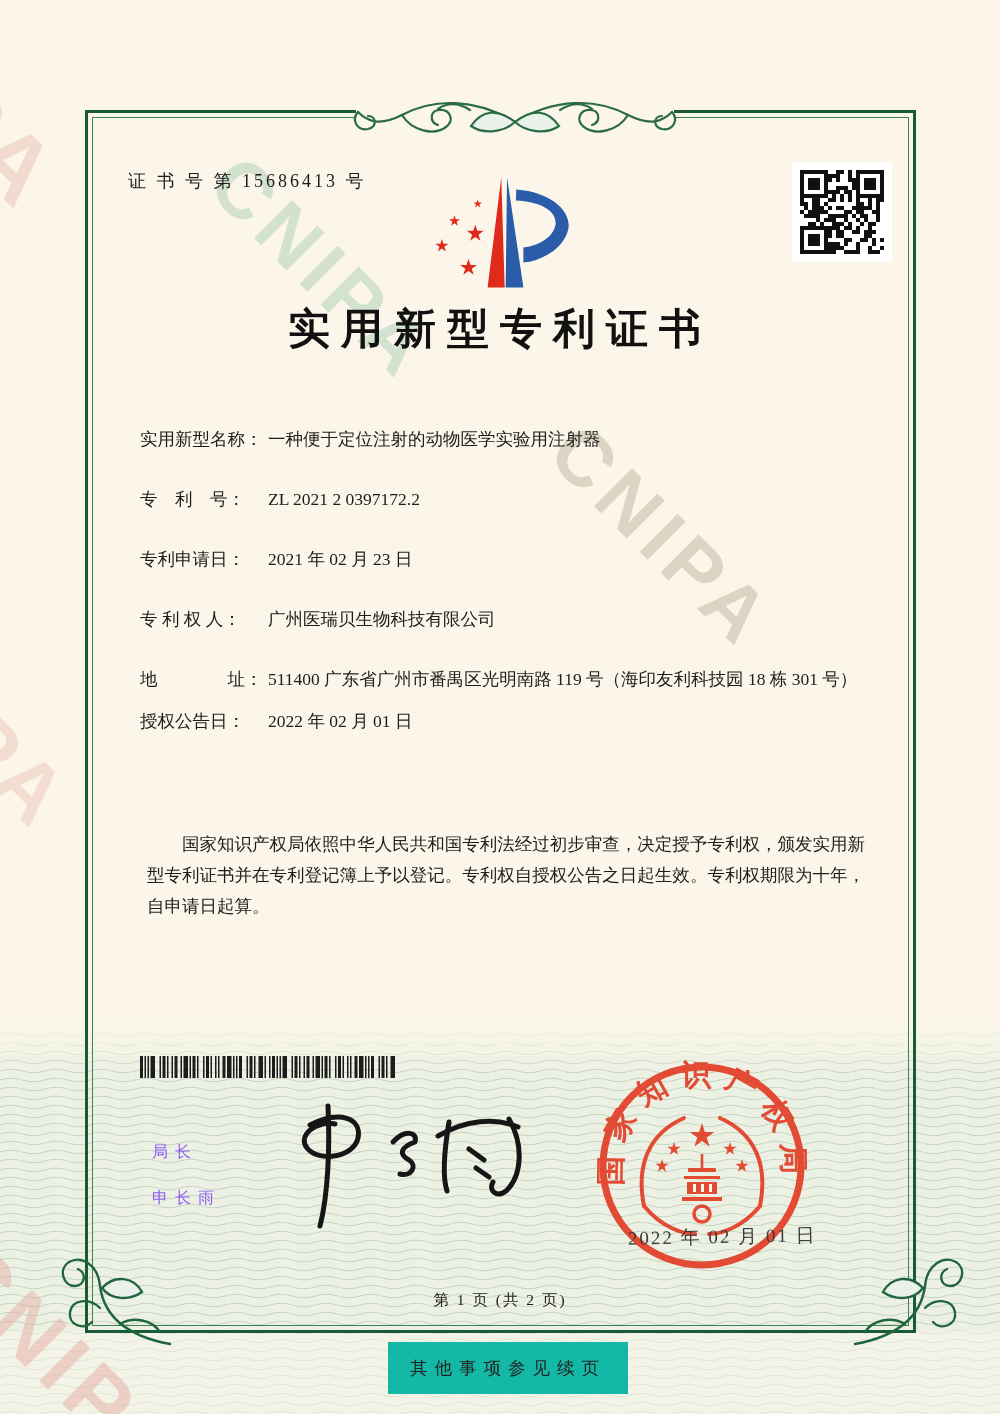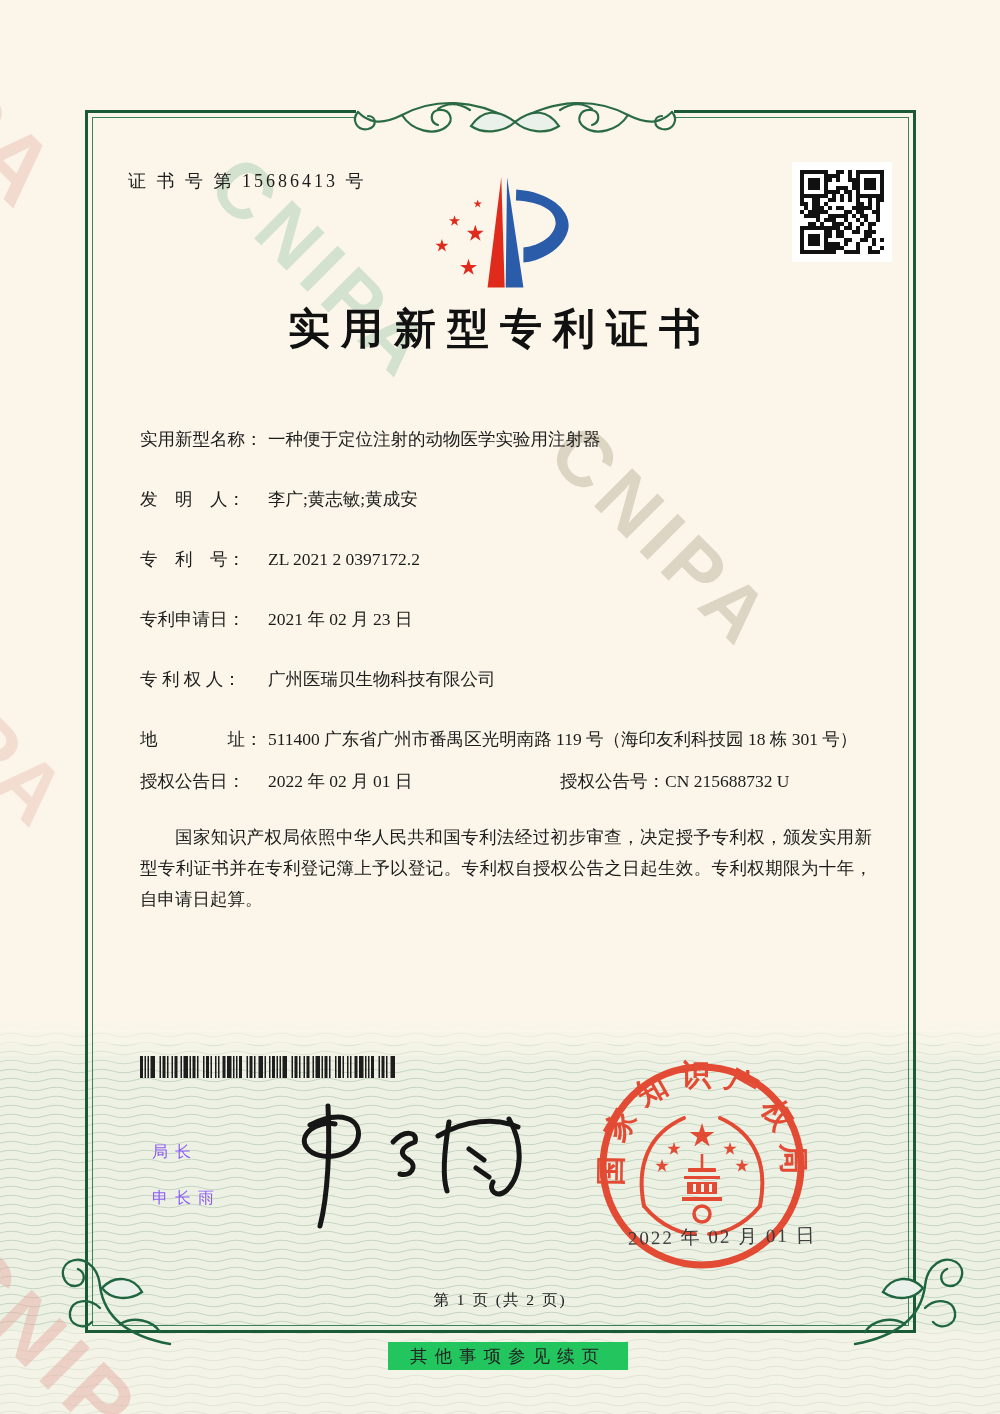--- a/index.html
+++ b/index.html
@@ -30,28 +30,28 @@
   
   .fields{left:140px;top:424px;width:732px;font-size:17.5px;line-height:30px}
   .row{display:flex;margin-bottom:30px}
   .row.address{margin-bottom:12px}
   .row .lbl{flex:0 0 128px;white-space:pre}
   .row .val{flex:1}
   .grant-right{position:absolute;left:420px;top:0;white-space:nowrap}
   .row.grant{position:relative}
   
   .paras{left:140px;top:822px;width:732px;font-size:17.5px;line-height:31px;text-align:justify}
-  .paras p{margin:0;text-indent:2em}
+  .paras p{margin:7px;text-indent:2em}
   
   .officer{left:152px;font-size:16px;letter-spacing:7px;color:#8b5cf6}
   .officer.t1{top:1142px}
   .officer.t2{top:1188px}
   .seal-date{left:628px;top:1224px;font-size:19px;letter-spacing:2px;color:#3c3c3c;transform:rotate(-1deg)}
   .page-info{left:25px;top:1290px;width:950px;text-align:center;font-size:15.5px;letter-spacing:2px}
-  .note-box{left:388px;top:1342px;width:240px;height:28px;background:#22c55e;
+  .note-box{left:388px;top:1342px;width:240px;height:52px;background:#14b8a6;
             display:flex;align-items:center;justify-content:center;
             font-size:17.5px;letter-spacing:7px;color:#222}
 </style>
 </head>
 <body>
 
 <svg id="waves" class="abs" style="left:0;top:1020px" width="1000" height="394">
     <rect x="0" y="0" width="1000" height="394" fill="#edf1e4"></rect>
     <path d="M0,6 q11.25,-3.5 22.5,0 q11.25,3.5 22.5,0 q11.25,-3.5 22.5,0 q11.25,3.5 22.5,0 q11.25,-3.5 22.5,0 q11.25,3.5 22.5,0 q11.25,-3.5 22.5,0 q11.25,3.5 22.5,0 q11.25,-3.5 22.5,0 q11.25,3.5 22.5,0 q11.25,-3.5 22.5,0 q11.25,3.5 22.5,0 q11.25,-3.5 22.5,0 q11.25,3.5 22.5,0 q11.25,-3.5 22.5,0 q11.25,3.5 22.5,0 q11.25,-3.5 22.5,0 q11.25,3.5 22.5,0 q11.25,-3.5 22.5,0 q11.25,3.5 22.5,0 q11.25,-3.5 22.5,0 q11.25,3.5 22.5,0 q11.25,-3.5 22.5,0 q11.25,3.5 22.5,0 q11.25,-3.5 22.5,0 q11.25,3.5 22.5,0 q11.25,-3.5 22.5,0 q11.25,3.5 22.5,0 q11.25,-3.5 22.5,0 q11.25,3.5 22.5,0 q11.25,-3.5 22.5,0 q11.25,3.5 22.5,0 q11.25,-3.5 22.5,0 q11.25,3.5 22.5,0 q11.25,-3.5 22.5,0 q11.25,3.5 22.5,0 q11.25,-3.5 22.5,0 q11.25,3.5 22.5,0 q11.25,-3.5 22.5,0 q11.25,3.5 22.5,0 q11.25,-3.5 22.5,0 q11.25,3.5 22.5,0 q11.25,-3.5 22.5,0 q11.25,3.5 22.5,0 q11.25,-3.5 22.5,0 q11.25,3.5 22.5,0" fill="none" stroke="#b7ccb6" stroke-width="1" opacity="0.75"></path>
     <path d="M0,15 q11.25,-3.5 22.5,0 q11.25,3.5 22.5,0 q11.25,-3.5 22.5,0 q11.25,3.5 22.5,0 q11.25,-3.5 22.5,0 q11.25,3.5 22.5,0 q11.25,-3.5 22.5,0 q11.25,3.5 22.5,0 q11.25,-3.5 22.5,0 q11.25,3.5 22.5,0 q11.25,-3.5 22.5,0 q11.25,3.5 22.5,0 q11.25,-3.5 22.5,0 q11.25,3.5 22.5,0 q11.25,-3.5 22.5,0 q11.25,3.5 22.5,0 q11.25,-3.5 22.5,0 q11.25,3.5 22.5,0 q11.25,-3.5 22.5,0 q11.25,3.5 22.5,0 q11.25,-3.5 22.5,0 q11.25,3.5 22.5,0 q11.25,-3.5 22.5,0 q11.25,3.5 22.5,0 q11.25,-3.5 22.5,0 q11.25,3.5 22.5,0 q11.25,-3.5 22.5,0 q11.25,3.5 22.5,0 q11.25,-3.5 22.5,0 q11.25,3.5 22.5,0 q11.25,-3.5 22.5,0 q11.25,3.5 22.5,0 q11.25,-3.5 22.5,0 q11.25,3.5 22.5,0 q11.25,-3.5 22.5,0 q11.25,3.5 22.5,0 q11.25,-3.5 22.5,0 q11.25,3.5 22.5,0 q11.25,-3.5 22.5,0 q11.25,3.5 22.5,0 q11.25,-3.5 22.5,0 q11.25,3.5 22.5,0 q11.25,-3.5 22.5,0 q11.25,3.5 22.5,0 q11.25,-3.5 22.5,0 q11.25,3.5 22.5,0" fill="none" stroke="#b7ccb6" stroke-width="1" opacity="0.75"></path>
@@ -325,45 +325,38 @@
   </svg>
 
 <div class="abs title">实用新型专利证书</div>
 
 <div class="abs fields">
   <div class="row">
     <div class="lbl">实用新型名称：</div>
     <div class="val">一种便于定位注射的动物医学实验用注射器</div>
   </div>
   <div class="row">
-    <div class="lbl">发　明　人：</div>
-    <div class="val">李广;黄志敏;黄成安</div>
-  </div>
-  <div class="row">
     <div class="lbl">专　利　号：</div>
     <div class="val">ZL 2021 2 0397172.2</div>
   </div>
   <div class="row">
     <div class="lbl">专利申请日：</div>
     <div class="val">2021 年 02 月 23 日</div>
   </div>
   <div class="row">
     <div class="lbl">专 利 权 人：</div>
     <div class="val">广州医瑞贝生物科技有限公司</div>
   </div>
   <div class="row address">
     <div class="lbl">地　　　　址：</div>
     <div class="val">511400 广东省广州市番禺区光明南路 119 号（海印友利科技园 18 栋 301 号）</div>
   </div>
   <div class="row grant">
     <div class="lbl">授权公告日：</div>
     <div class="val">2022 年 02 月 01 日</div>
-    <div class="grant-right">
-      <span>授权公告号：</span><span>CN 215688732 U</span>
-    </div>
   </div>
 </div>
 
 <div class="abs paras">
   <p>国家知识产权局依照中华人民共和国专利法经过初步审查，决定授予专利权，颁发实用新型专利证书并在专利登记簿上予以登记。专利权自授权公告之日起生效。专利权期限为十年，自申请日起算。</p>
 </div>
 
 <svg id="barcode" class="abs" style="left:140px;top:1056px" width="258" height="22" viewBox="0 0 258 22">
     <rect x="0" y="0" width="3" height="22" fill="#1d1d1d"></rect>
     <rect x="4.5" y="0" width="1.5" height="22" fill="#1d1d1d"></rect>

